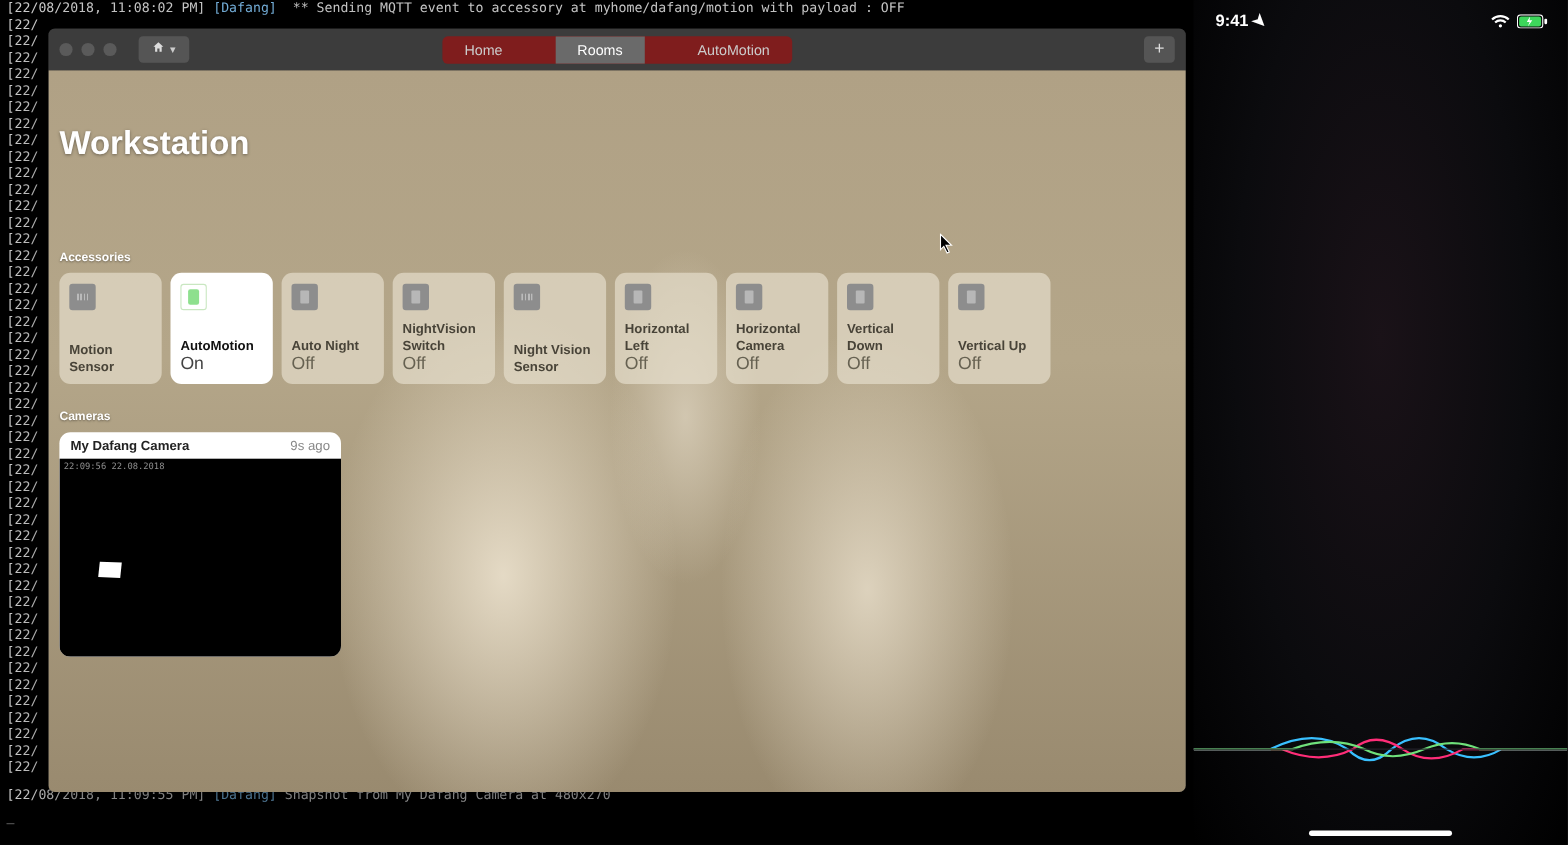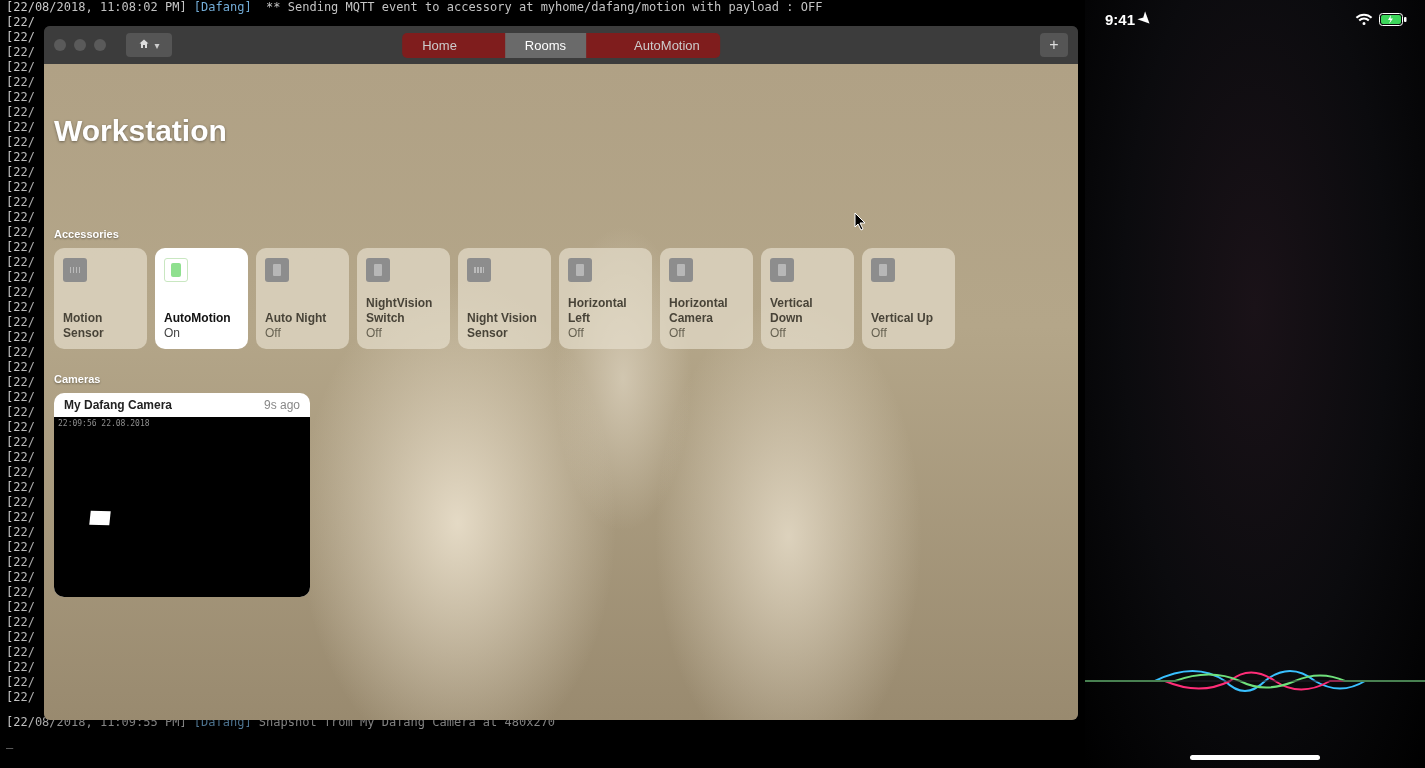--- a/index.html
+++ b/index.html
@@ -153,21 +153,21 @@
     background: repeating-linear-gradient(90deg,#bbb 0 1.5px,transparent 1.5px 3px);
   }
   .tile-label {
     font-size: 12px;
     font-weight: 600;
     line-height: 1.2;
     color: #4a4a4a;
   }
   .accessory-tile.on .tile-label { color:#111; }
   .tile-state {
-    font-size: 12px;
+    font-size: 16px;
     color:#7a7a7a;
     margin-top:1px;
   }
   .accessory-tile.on .tile-state { color:#444; }
   .accessory-tile.off .tile-label { color: rgba(60,55,45,0.92); }
   .accessory-tile.off .tile-state { color: rgba(90,85,70,0.9); }
 
   .camera-tile {
     width: 256px;
     background:#fff;

